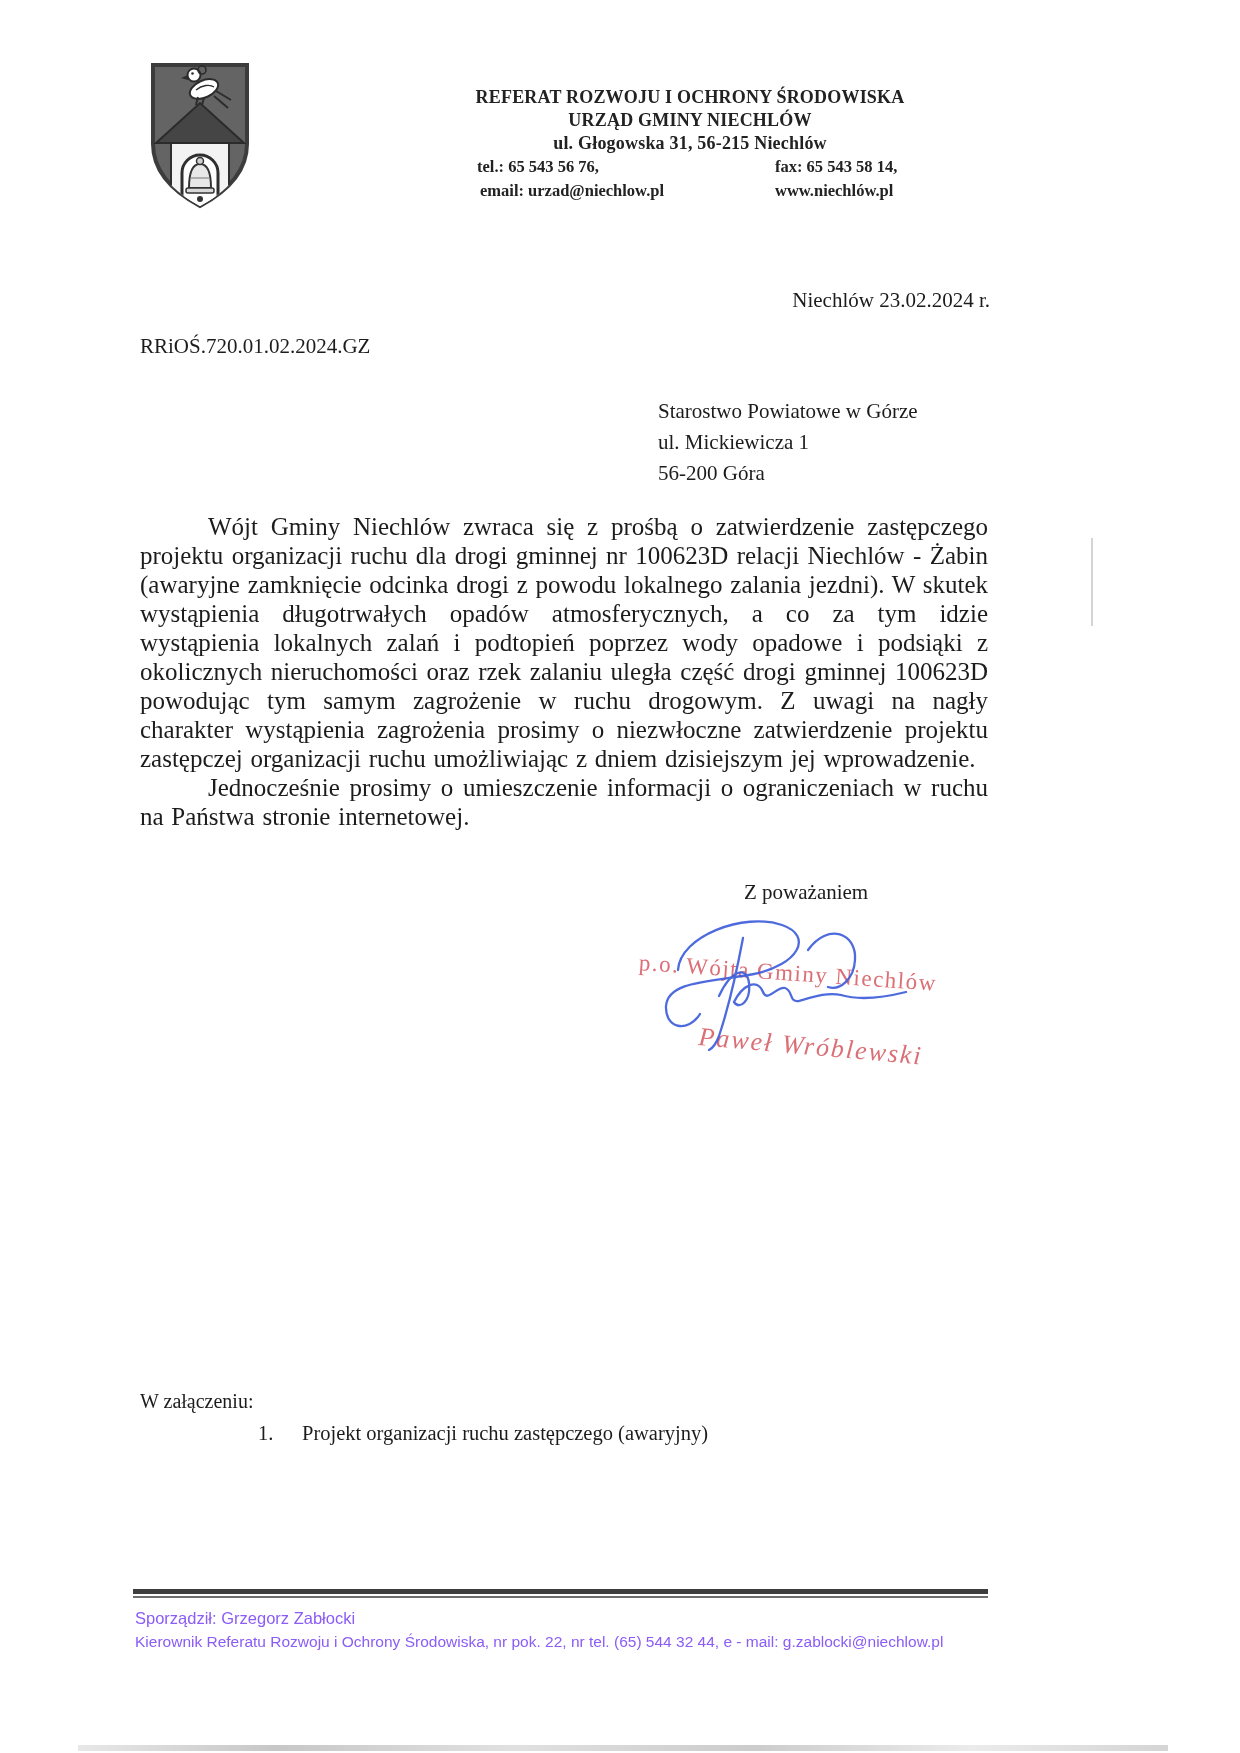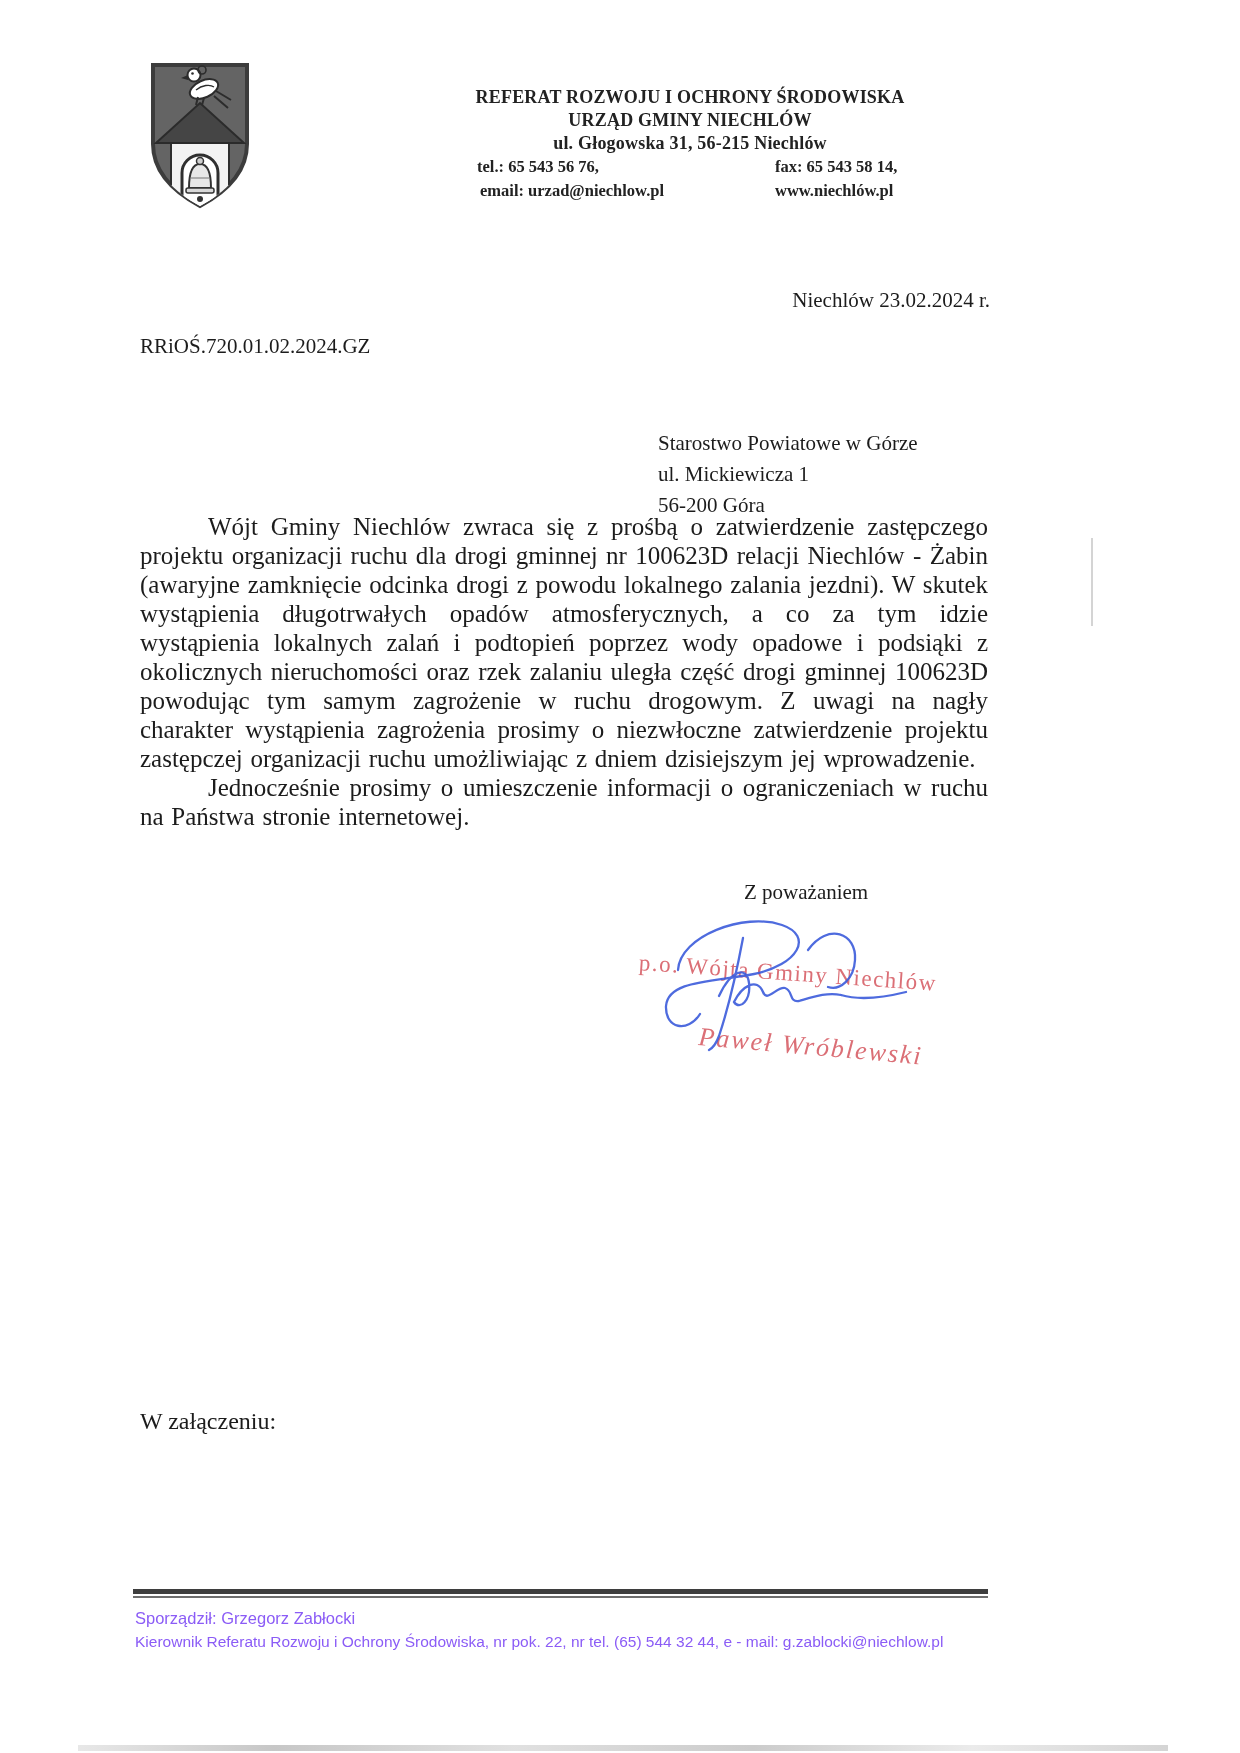--- a/index.html
+++ b/index.html
@@ -13,39 +13,39 @@
   
   .crest{left:148px;top:60px;}
   .head-block{left:455px;top:86px;width:470px;text-align:center;
     font-weight:bold;font-size:18px;line-height:23px;letter-spacing:.2px;color:#222;}
   .head-line{white-space:nowrap;}
   .contact{font-weight:bold;font-size:16.5px;color:#222;white-space:nowrap;}
 
   
   .dateline{top:288px;right:250px;font-size:21px;white-space:nowrap;}
   .refnum{left:140px;top:334px;font-size:21px;white-space:nowrap;}
-  .recipient{left:658px;top:428px;font-size:21px;line-height:31px;}
+  .recipient{left:658px;top:396px;font-size:21px;line-height:31px;}
 
   
   .body-text{left:140px;top:512px;width:848px;font-size:25px;line-height:29px;
     text-align:justify;word-spacing:1.5px;}
   .body-text p{margin:0;text-indent:68px;}
 
   .closing{left:744px;top:880px;font-size:21px;white-space:nowrap;}
 
   
   .stamp1{left:640px;top:950px;font-size:23px;color:#d8636b;white-space:nowrap;
     transform:rotate(4deg);transform-origin:left top;letter-spacing:1.5px;opacity:.92;}
   .stamp2{left:700px;top:1022px;font-size:26px;font-style:italic;color:#d8636b;
     white-space:nowrap;transform:rotate(5deg);transform-origin:left top;
     letter-spacing:2px;opacity:.92;}
   .ink{left:626px;top:908px;}
 
   
-  .attach-head{left:140px;top:1390px;font-size:24px;white-space:nowrap;margin-top:18px;}
+  .attach-head{left:140px;top:1390px;font-size:20px;white-space:nowrap;}
   .attach-item{left:258px;top:1422px;font-size:20.5px;white-space:nowrap;}
   .attach-item .num{display:inline-block;width:44px;}
 
   
   .rule{left:133px;top:1589px;width:855px;height:10px;}
   .rule .thick{height:5px;background:#3e3e3e;}
   .rule .thin{height:2px;background:#6e6e6e;margin-top:2px;}
   .footer-text{left:135px;top:1606px;width:900px;
     font-family:"Liberation Sans","DejaVu Sans",sans-serif;color:#8b5cf6;}
   .footer-l1{font-size:16.5px;line-height:24px;white-space:nowrap;}
@@ -128,20 +128,23 @@
         <path d="M52,62 C54,28 118,4 156,17 C188,28 172,57 128,66 C88,74 42,72 40,98 C39,121 62,125 74,106"></path>
         <path d="M117,30 C111,62 103,98 93,128 C90,136 87,140 83,142"></path>
         <path d="M93,88 C105,62 121,57 123,75 C125,92 114,103 108,94 C116,78 131,69 137,84 C141,95 151,78 159,80 C167,82 163,95 173,93 C187,89 201,84 215,87"></path>
         <path d="M182,42 C202,14 231,25 229,52 C228,71 214,83 202,79"></path>
         <path d="M215,87 C235,93 260,89 280,84"></path>
       </g>
     </svg>
   </div>
 
   <div class="abs attach-head">W załączeniu:</div>
+  <div class="abs attach-item">
+    <span class="num">1.</span><span>Projekt organizacji ruchu zastępczego (awaryjny)</span>
+  </div>
 
   <div class="abs rule">
     <div class="thick"></div>
     <div class="thin"></div>
   </div>
   <div class="abs footer-text">
     <div class="footer-l1">Sporządził: Grzegorz Zabłocki</div>
     <div class="footer-l2">Kierownik Referatu Rozwoju i Ochrony Środowiska, nr pok. 22, nr tel. (65) 544 32 44, e - mail: g.zablocki@niechlow.pl</div>
   </div>
 

